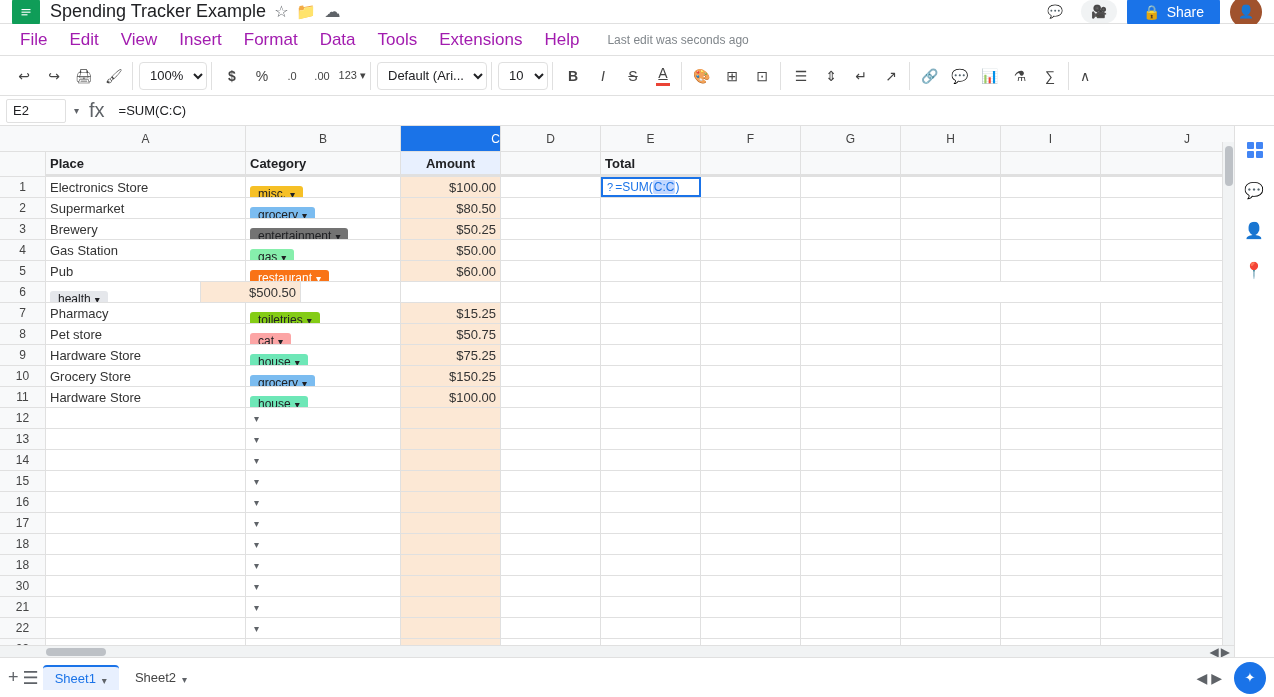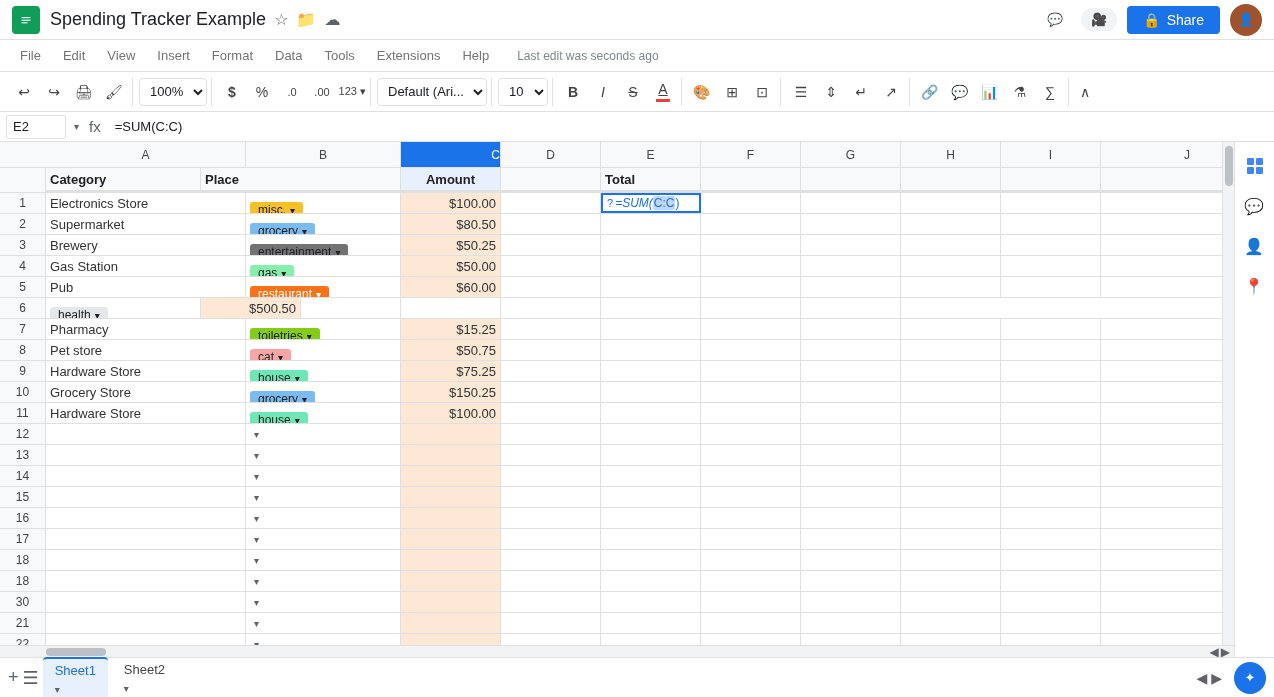--- a/index.html
+++ b/index.html
@@ -1,54 +1,54 @@
 <!DOCTYPE html>
 <html><head>
   <meta charset="utf-8">
   <style>
     * { box-sizing: border-box; margin: 0; padding: 0; }
     body { font-family: Arial, sans-serif; font-size: 13px; background: #fff; color: #333; overflow: hidden; width: 1274px; height: 697px; }
 
     
-    .top-bar { display: flex; align-items: center; height: 40px; padding: 0 12px; border-bottom: 1px solid #e0e0e0; background: #fff; }
+    .top-bar { display: flex; align-items: center; height: 24px; padding: 0 12px; border-bottom: 1px solid #e0e0e0; background: #fff; }
     .app-icon { width: 28px; height: 28px; background: #0f9d58; border-radius: 4px; display: flex; align-items: center; justify-content: center; margin-right: 10px; }
     .app-icon svg { width: 18px; height: 18px; }
     .title-area { display: flex; align-items: center; gap: 8px; flex: 1; }
     .doc-title { font-size: 18px; color: #202124; font-weight: 400; }
     .title-icons { display: flex; gap: 8px; color: #5f6368; }
     .title-icons span { cursor: pointer; font-size: 16px; }
     .top-right { display: flex; align-items: center; gap: 10px; margin-left: auto; }
     .share-btn { background: #1a73e8; color: #fff; border: none; border-radius: 4px; padding: 6px 16px; font-size: 14px; font-weight: 500; cursor: pointer; display: flex; align-items: center; gap: 6px; }
     .avatar { width: 32px; height: 32px; border-radius: 50%; background: #a0522d; display: flex; align-items: center; justify-content: center; color: #fff; font-size: 13px; cursor: pointer; overflow: hidden; }
     .icon-btn { width: 32px; height: 32px; border-radius: 50%; display: flex; align-items: center; justify-content: center; cursor: pointer; color: #5f6368; }
     .meet-btn { display: flex; align-items: center; background: #f1f3f4; border-radius: 20px; padding: 4px 10px; gap: 6px; cursor: pointer; font-size: 13px; color: #202124; }
 
     
     .menu-bar { display: flex; align-items: center; height: 32px; padding: 0 10px; border-bottom: 1px solid #e0e0e0; background: #fff; gap: 2px; }
-    .menu-item { padding: 4px 10px; border-radius: 4px; cursor: pointer; font-size: 13px; color: #737373; }
+    .menu-item { padding: 4px 10px; border-radius: 4px; cursor: pointer; font-size: 17px; color: #a21caf; }
     .last-edit { margin-left: 16px; color: #80868b; font-size: 12px; }
 
     
     .toolbar { display: flex; align-items: center; height: 40px; padding: 0 6px; border-bottom: 1px solid #e0e0e0; background: #fff; gap: 2px; flex-wrap: nowrap; }
     .toolbar-group { display: flex; align-items: center; gap: 2px; padding: 0 4px; border-right: 1px solid #e0e0e0; }
     .toolbar-group:last-child { border-right: none; }
     .tb-btn { width: 28px; height: 28px; border-radius: 4px; display: flex; align-items: center; justify-content: center; cursor: pointer; color: #444; font-size: 14px; border: none; background: none; }
     .tb-select { height: 28px; border: 1px solid #e0e0e0; border-radius: 4px; padding: 0 6px; font-size: 13px; color: #202124; background: #fff; cursor: pointer; }
     .font-bold { font-weight: 700; }
     .font-italic { font-style: italic; }
     .font-strike { text-decoration: line-through; }
     .font-underline { text-decoration: underline; }
     .color-indicator { width: 14px; height: 3px; background: #ea4335; margin-top: 2px; }
     .tb-chevron { font-size: 10px; color: #5f6368; }
 
     
     .formula-bar { display: flex; align-items: center; height: 30px; border-bottom: 1px solid #e0e0e0; padding: 0 6px; gap: 6px; background: #fff; }
     .cell-ref { width: 60px; height: 24px; border: 1px solid #e0e0e0; border-radius: 2px; padding: 0 6px; font-size: 13px; color: #202124; display: flex; align-items: center; }
     .cell-ref-dropdown { font-size: 10px; color: #5f6368; cursor: pointer; margin-left: 2px; }
-    .fx-label { color: #5f6368; font-size: 15px; margin: 0 4px; }
+    .fx-label { color: #5f6368; font-size: 20px; margin: 0 4px; }
     .formula-input { flex: 1; height: 24px; border: none; font-size: 13px; color: #202124; outline: none; padding: 0 4px; }
     .col-header { display: flex; align-items: center; justify-content: center; font-size: 12px; color: #444; border-right: 1px solid #e0e0e0; background: #f8f9fa; user-select: none; }
     .col-header.selected { background: #1a73e8; color: #fff; }
     .row-numbers { display: flex; flex-direction: column; background: #f8f9fa; border-right: 1px solid #e0e0e0; width: 46px; flex-shrink: 0; }
     .row-number { display: flex; align-items: center; justify-content: center; font-size: 12px; color: #444; border-bottom: 1px solid #e0e0e0; flex-shrink: 0; cursor: pointer; user-select: none; }
     .grid { flex: 1; overflow: hidden; display: flex; flex-direction: column; }
     .grid-row { display: flex; border-bottom: 1px solid #e0e0e0; flex-shrink: 0; }
     .cell { border-right: 1px solid #e0e0e0; display: flex; align-items: center; padding: 0 4px; font-size: 13px; overflow: hidden; white-space: nowrap; flex-shrink: 0; position: relative; cursor: cell; }
     .cell:last-child { flex: 1; }
     .cell-a { width: 200px; }
@@ -78,21 +78,21 @@
     .header-row .cell { font-weight: 600; color: #202124; border-bottom: 2px solid #e0e0e0; }
 
     
     .right-sidebar { width: 40px; background: #fff; border-left: 1px solid #e0e0e0; display: flex; flex-direction: column; align-items: center; padding: 8px 0; gap: 8px; position: absolute; right: 0; top: 0; bottom: 0; }
     .sidebar-icon { width: 32px; height: 32px; border-radius: 4px; display: flex; align-items: center; justify-content: center; cursor: pointer; color: #5f6368; font-size: 16px; }
     .sidebar-icon.active { color: #1a73e8; }
     .sidebar-plus { margin-top: auto; }
 
     
     .bottom-bar { height: 40px; border-top: 1px solid #e0e0e0; background: #fff; display: flex; align-items: center; padding: 0 8px; gap: 4px; position: absolute; bottom: 0; left: 0; right: 0; }
-    .tab-btn { padding: 4px 12px; border-radius: 4px 4px 0 0; font-size: 13px; cursor: pointer; display: flex; align-items: flex-start; gap: 6px; flex-direction: column; }
+    .tab-btn { padding: 4px 12px; border-radius: 4px 4px 0 0; font-size: 13px; cursor: pointer; display: flex; align-items: flex-end; gap: 6px; }
     .tab-btn.active { background: #e8f0fe; color: #1a73e8; border-top: 2px solid #1a73e8; }
     .tab-btn:not(.active) { color: #444; }
     .tab-btn .tb-chevron { font-size: 10px; }
     .scroll-btn { color: #5f6368; cursor: pointer; font-size: 14px; margin-left: auto; }
     .add-sheet-btn { color: #5f6368; cursor: pointer; font-size: 18px; }
     .sheets-btn { color: #5f6368; cursor: pointer; font-size: 18px; }
     .outer { width: 1274px; height: 697px; display: flex; flex-direction: column; position: relative; }
 
     .row-height { height: 21px; }
     .header-height { height: 25px; }
@@ -257,26 +257,26 @@
           <div class="row-number row-height">30</div>
           <div class="row-number row-height">21</div>
           <div class="row-number row-height">22</div>
           <div class="row-number row-height">23</div>
           <div class="row-number row-height">24</div>
         </div>
 
         <div class="grid">
 
           <div class="grid-row header-height header-row">
-            <div class="cell cell-b">
-                <span>Category</span>
-              </div>
             <div class="cell cell-a">
                 <span>Place</span>
               </div>
+            <div class="cell cell-b">
+                <span>Category</span>
+              </div>
             <div class="cell cell-c" style="background:#e8f0fe;justify-content:center;">
                 <span>Amount</span>
               </div>
             <div class="cell cell-d"></div>
             <div class="cell cell-e">
                 <span>Total</span>
               </div>
             <div class="cell cell-f"></div>
             <div class="cell cell-g"></div>
             <div class="cell cell-h"></div>
@@ -286,21 +286,21 @@
 
           <div class="grid-row row-height">
             <div class="cell cell-a">Electronics Store</div>
             <div class="cell cell-b">
                 <span class="tag tag-misc">misc. <span class="tag-dropdown">▾</span></span>
               </div>
             <div class="cell cell-c">$100.00</div>
             <div class="cell cell-d"></div>
             <div class="cell cell-e" style="border:2px solid #1a73e8;padding:0 4px;position:relative;">
               <span style="color:#1a73e8;font-size:11px;margin-right:2px;">?</span>
-              <span style="font-size:12px;"><span style="color:#1a73e8;font-style:italic;">=SUM(</span><span style="background:#c2d7ff;color:#1a73e8;border-radius:2px;padding:0 1px;">C:C</span><span style="color:#1a73e8;">)</span></span>
+              <span style="font-size:12px;"><span style="color:#1a73e8;">=SUM(</span><span style="background:#c2d7ff;color:#1a73e8;border-radius:2px;padding:0 1px;">C:C</span><span style="color:#1a73e8;">)</span></span>
             </div>
             <div class="cell cell-f"></div>
             <div class="cell cell-g"></div>
             <div class="cell cell-h"></div>
             <div class="cell cell-i"></div>
             <div class="cell" style="flex:1;min-width:100px;"></div>
           </div>
 
           <div class="grid-row row-height">
             <div class="cell cell-a">Supermarket</div>

